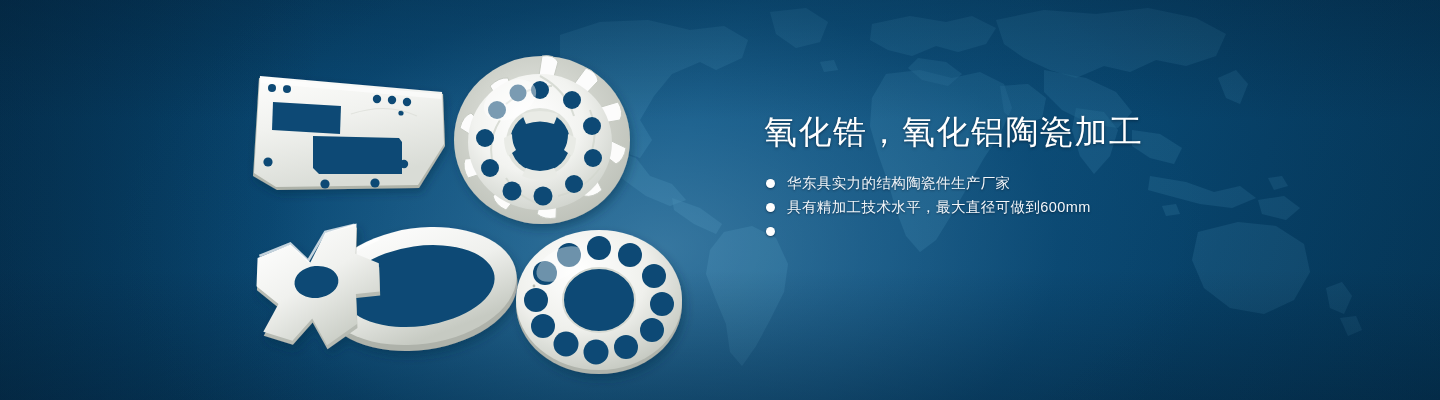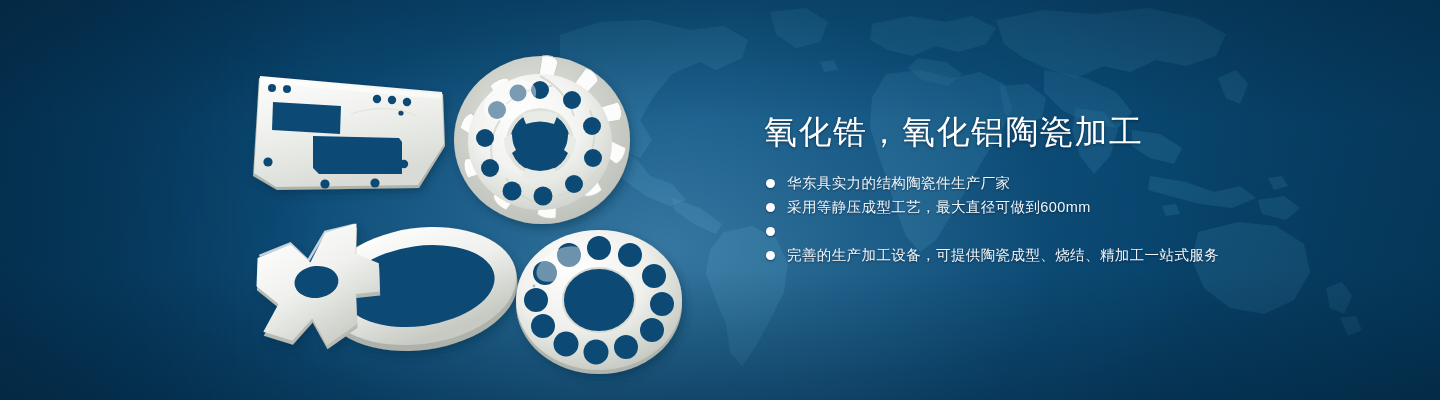--- a/index.html
+++ b/index.html
@@ -379,25 +379,21 @@
   <div class="content">
     <h1 class="headline">氧化锆，氧化铝陶瓷加工</h1>
 
     <ul class="bullets">
       <li class="bullet">
         <span class="bullet-dot"></span>
         <span class="bullet-text">华东具实力的结构陶瓷件生产厂家</span>
       </li>
       <li class="bullet">
         <span class="bullet-dot"></span>
-        <span class="bullet-text">采用等静压成型工艺，最大直径可做到600mm</span>
+        <span class="bullet-text">具有精加工技术水平，最大直径可做到600mm</span>
       </li>
       <li class="bullet">
         <span class="bullet-dot"></span>
       </li>
-      <li class="bullet">
-        <span class="bullet-dot"></span>
-        <span class="bullet-text">完善的生产加工设备，可提供陶瓷成型、烧结、精加工一站式服务</span>
-      </li>
     </ul>
   </div>
 
 </div>
 
 </body></html>

